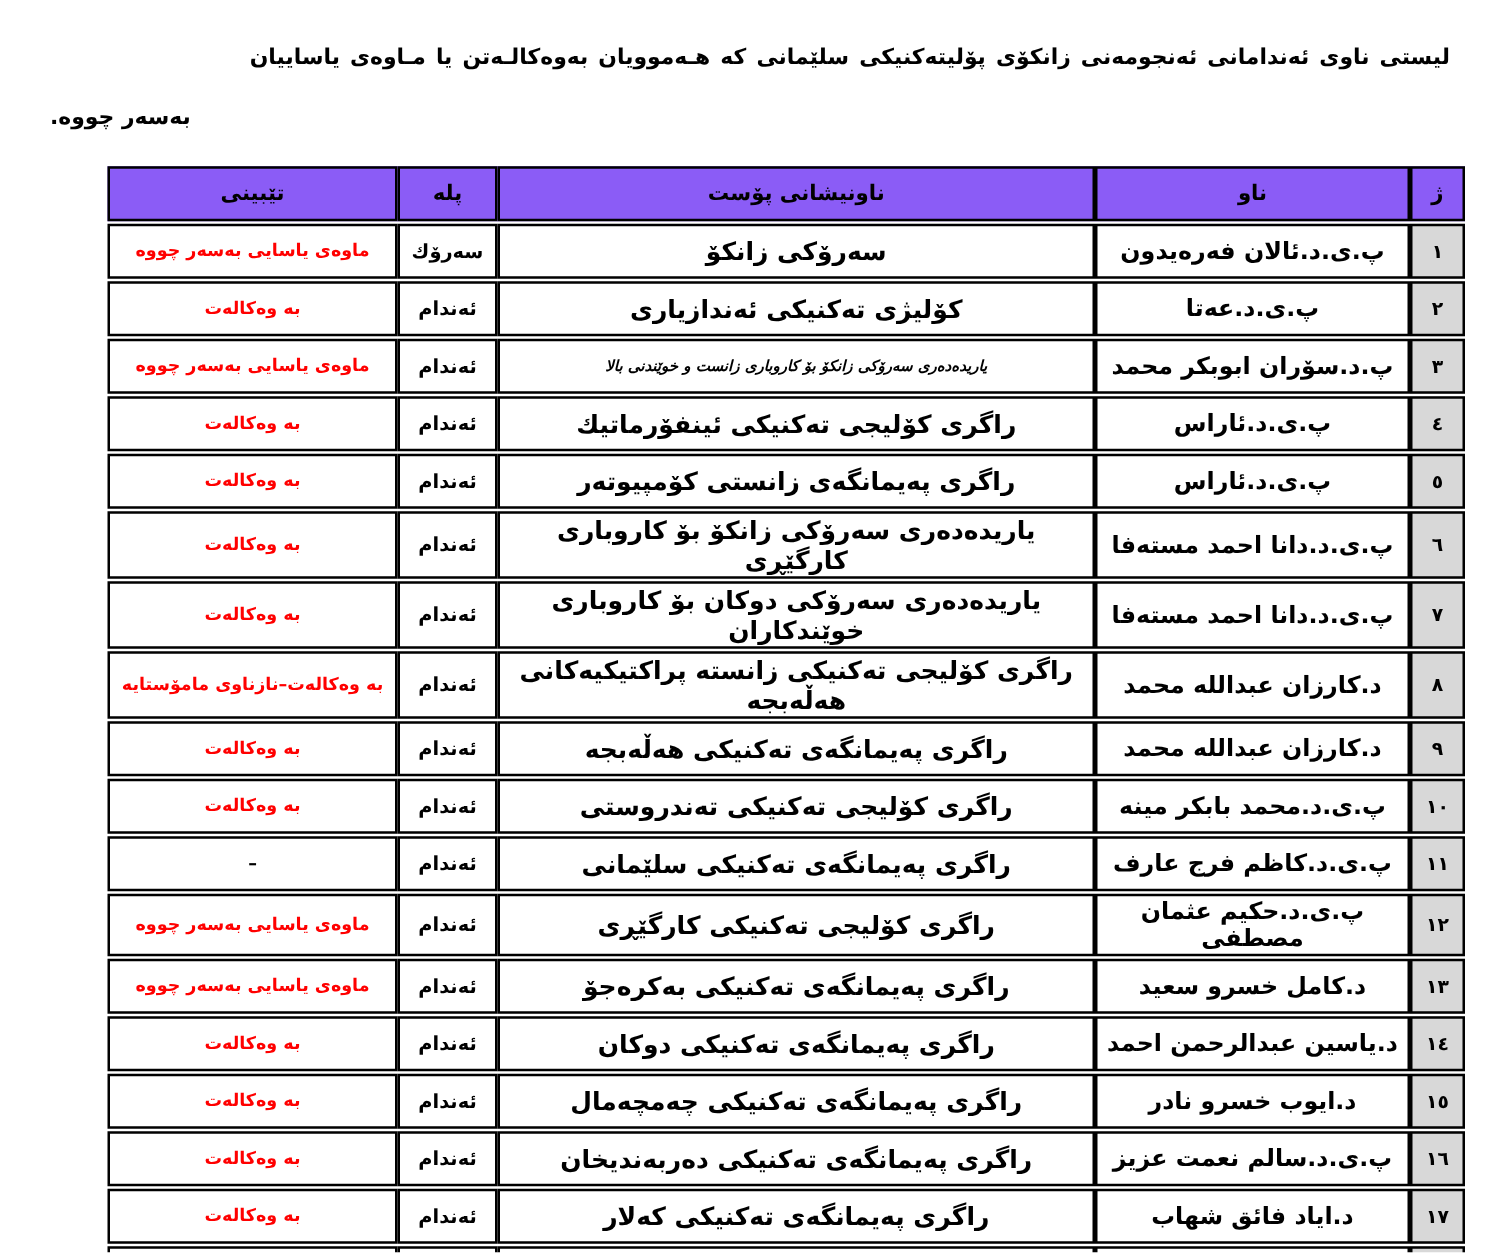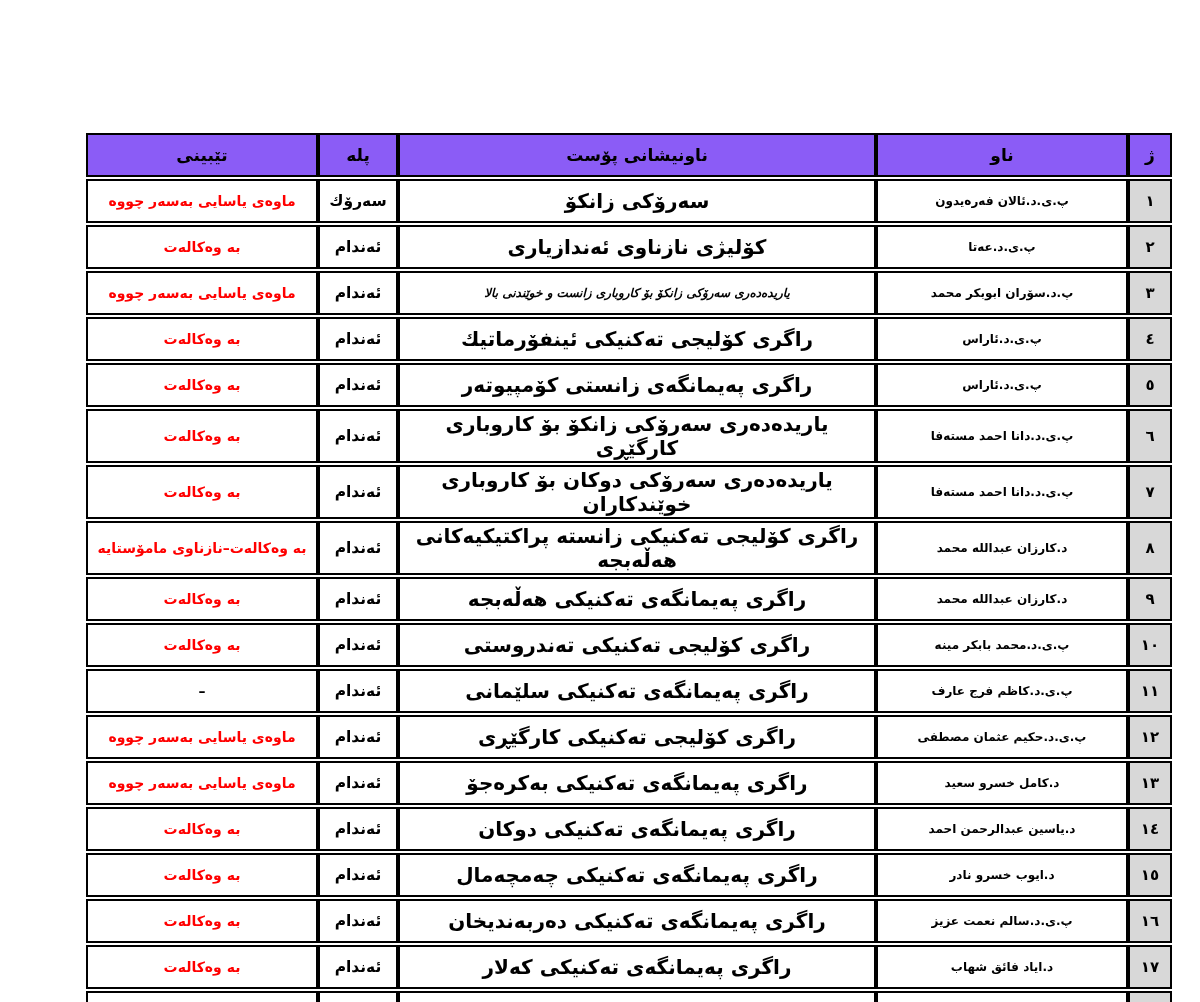--- a/index.html
+++ b/index.html
@@ -54,32 +54,36 @@
     padding: 1px 6px;
     overflow: hidden;
   }
   .col-no   { width: 44px;  }
   .col-name { width: 252px; }
   .col-post { width: 478px; }
   .col-rank { width: 80px;  }
   .col-note { width: 232px; }
   thead th { background: #8b5cf6; font-size: 17px; }
   td.cell-no { background: #d8d8d8; font-size: 15px; }
-  td.cell-name { font-size: 12px; }
+  td.cell-name { font-size: 19px; }
   td.cell-post { font-size: 20px; }
   td.cell-post.small { font-size: 12px; font-style: italic; }
   td.cell-rank { font-size: 15.5px; }
   td.cell-note { font-size: 14px; }
   td.cell-note.red { color: #ff0000; }
 </style>
 </head>
 <body>
 
 <div class="page">
 
+  <div class="doc-title">
+    <div class="line1">لیستی ناوی ئەندامانی ئەنجومەنی زانکۆی پۆلیتەکنیکی سلێمانی کە هـەموویان بەوەکالـەتن یا مـاوەی یاساییان</div>
+    <div class="line2">بەسەر چووە.</div>
+  </div>
 
   <table class="list">
     <colgroup>
       <col class="col-no">
       <col class="col-name">
       <col class="col-post">
       <col class="col-rank">
       <col class="col-note">
     </colgroup>
     <thead>
@@ -95,21 +99,21 @@
         <tr>
       <td class="cell-no">١</td>
       <td class="cell-name">پ.ی.د.ئالان فەرەیدون</td>
       <td class="cell-post">سەرۆکی زانکۆ</td>
       <td class="cell-rank">سەرۆك</td>
       <td class="cell-note red">ماوەی یاسایی بەسەر چووە</td>
     </tr>
         <tr>
       <td class="cell-no">٢</td>
       <td class="cell-name">پ.ی.د.عەتا</td>
-      <td class="cell-post">کۆلیژی نازناوی ئەندازیاری</td>
+      <td class="cell-post">کۆلیژی تەکنیکی ئەندازیاری</td>
       <td class="cell-rank">ئەندام</td>
       <td class="cell-note red">بە وەکالەت</td>
     </tr>
         <tr>
       <td class="cell-no">٣</td>
       <td class="cell-name">پ.د.سۆران ابوبکر محمد</td>
       <td class="cell-post small">یاریدەدەری سەرۆکی زانکۆ بۆ کاروباری زانست و خوێندنی بالا</td>
       <td class="cell-rank">ئەندام</td>
       <td class="cell-note red">ماوەی یاسایی بەسەر چووە</td>
     </tr>

